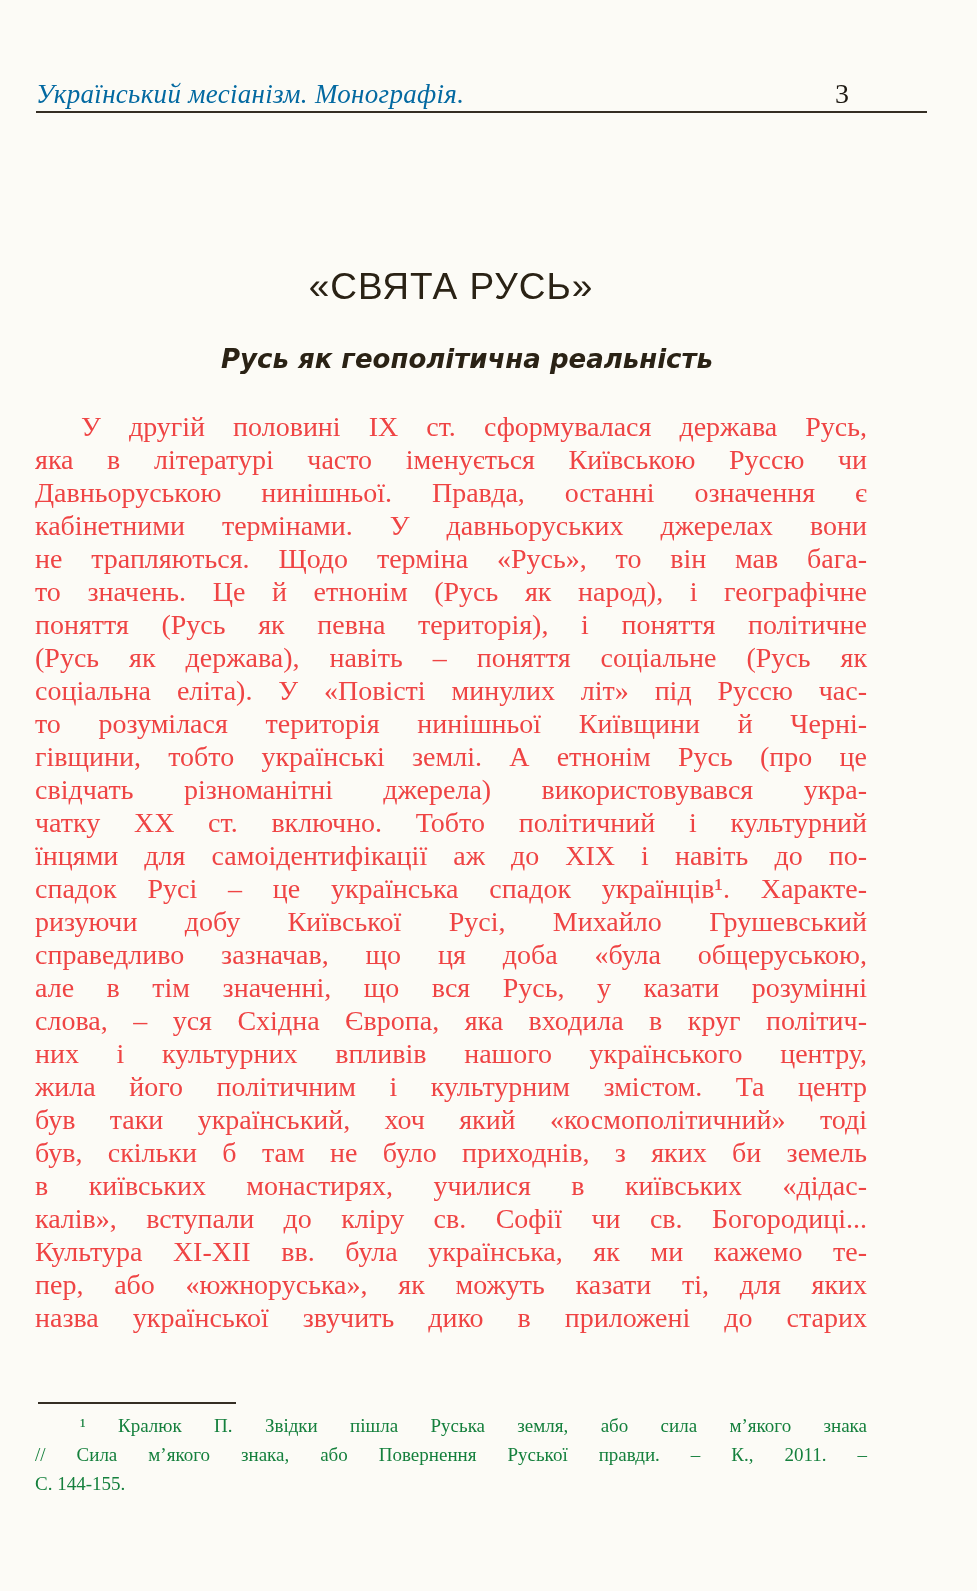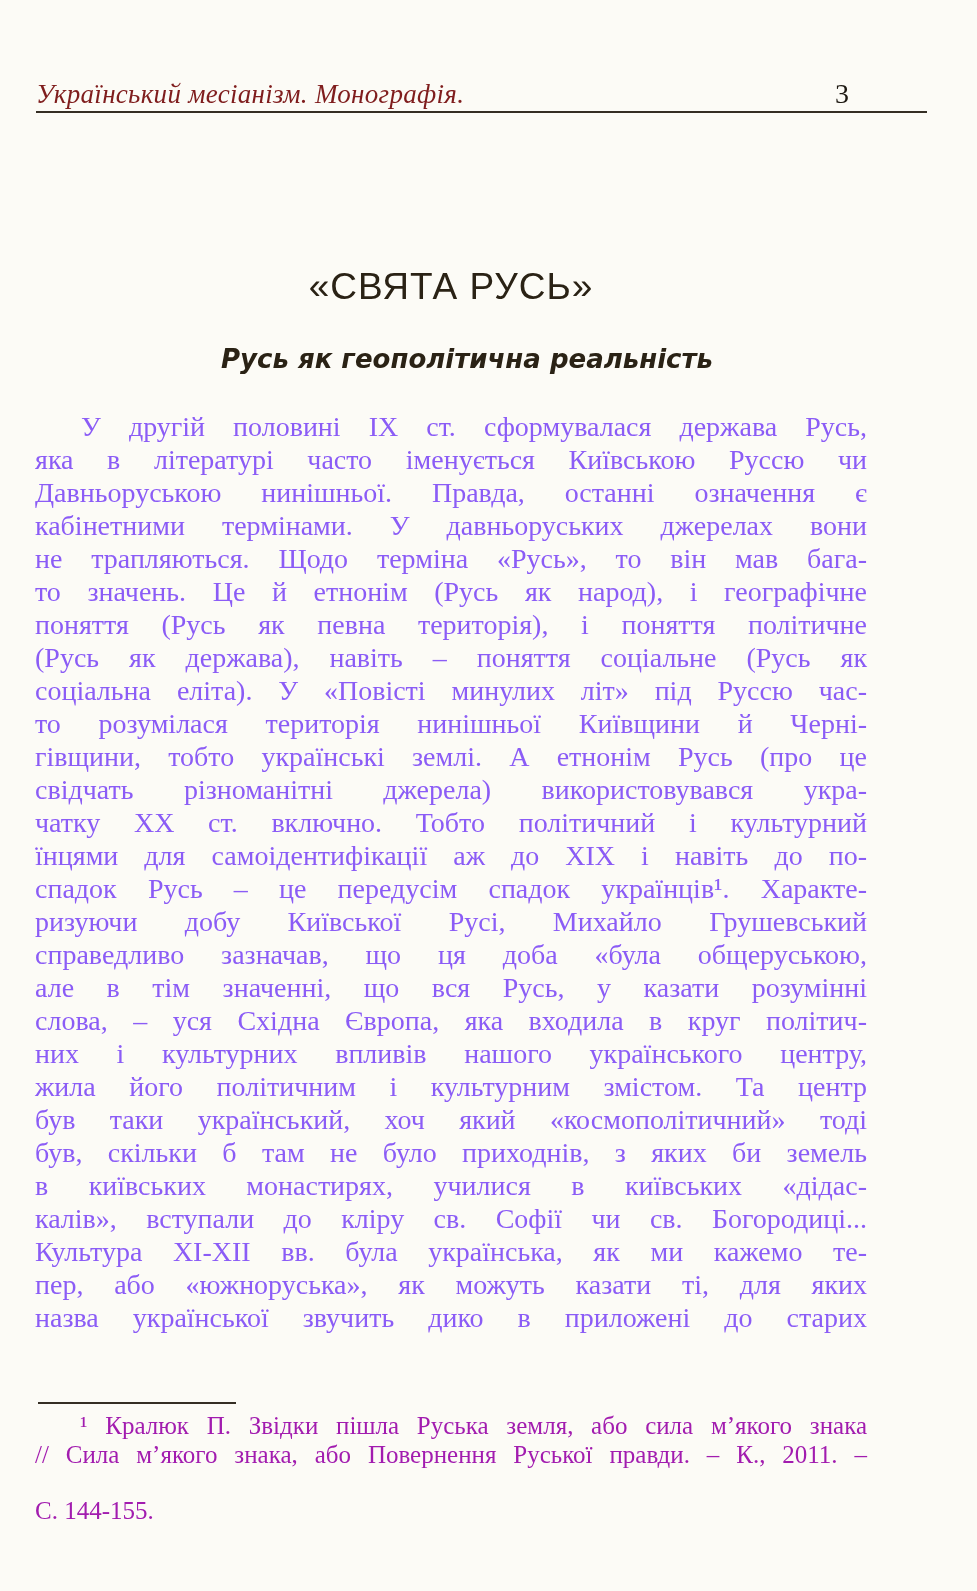--- a/index.html
+++ b/index.html
@@ -20,21 +20,21 @@
     top: 78px;
     width: 891px;
     display: flex;
     justify-content: space-between;
     align-items: baseline;
   }
   .rh-title {
     font-style: italic;
     font-size: 27px;
     letter-spacing: 0.3px;
-    color: #7f1d1d;
+    color: #0369a1;
     white-space: nowrap;
   }
   .rh-page {
     font-size: 28px;
     padding-right: 78px;
     color: #1e1912;
   }
   .head-rule {
     position: absolute;
     left: 36px;
@@ -69,50 +69,50 @@
     font-size: 26px;
     color: #2a2215;
   }
   .body-text {
     position: absolute;
     left: 35px;
     top: 410px;
     width: 832px;
     font-size: 28px;
     line-height: 33px;
-    color: #8b5cf6;
+    color: #ef4444;
   }
   .bl {
     text-align: justify;
     text-align-last: justify;
   }
   .bl.first-line { text-indent: 46px; }
   .fn-rule {
     position: absolute;
     left: 38px;
     top: 1402px;
     width: 198px;
     height: 2px;
     background: #352e24;
   }
   .footnote {
     position: absolute;
     left: 35px;
     top: 1411px;
     width: 832px;
-    font-size: 25px;
+    font-size: 19px;
     line-height: 29px;
-    color: #a21caf;
+    color: #15803d;
   }
   .fl {
     text-align: justify;
     text-align-last: justify;
   }
   .fl.fl-first { text-indent: 45px; }
-  .fl.fl-last { text-align-last: left; margin-top: 27px; }
+  .fl.fl-last { text-align-last: left; }
 </style>
 </head>
 <body>
 
 <div class="page">
 
   <div class="running-head">
     <span class="rh-title">Український месіанізм. Монографія.</span>
     <span class="rh-page">3</span>
   </div>
@@ -131,21 +131,21 @@
     <div class="bl">не трапляються. Щодо терміна «Русь», то він мав бага-</div>
     <div class="bl">то значень. Це й етнонім (Русь як народ), і географічне</div>
     <div class="bl">поняття (Русь як певна територія), і поняття політичне</div>
     <div class="bl">(Русь як держава), навіть – поняття соціальне (Русь як</div>
     <div class="bl">соціальна еліта). У «Повісті минулих літ» під Руссю час-</div>
     <div class="bl">то розумілася територія нинішньої Київщини й Черні-</div>
     <div class="bl">гівщини, тобто українські землі. А етнонім Русь (про це</div>
     <div class="bl">свідчать різноманітні джерела) використовувався укра-</div>
     <div class="bl">чатку XX ст. включно. Тобто політичний і культурний</div>
     <div class="bl">їнцями для самоідентифікації аж до XIX і навіть до по-</div>
-    <div class="bl">спадок Русь – це передусім спадок українців¹. Характе-</div>
+    <div class="bl">спадок Русі – це українська спадок українців¹. Характе-</div>
     <div class="bl">ризуючи добу Київської Русі, Михайло Грушевський</div>
     <div class="bl">справедливо зазначав, що ця доба «була общеруською,</div>
     <div class="bl">але в тім значенні, що вся Русь, у казати розумінні</div>
     <div class="bl">слова, – уся Східна Європа, яка входила в круг політич-</div>
     <div class="bl">них і культурних впливів нашого українського центру,</div>
     <div class="bl">жила його політичним і культурним змістом. Та центр</div>
     <div class="bl">був таки український, хоч який «космополітичний» тоді</div>
     <div class="bl">був, скільки б там не було приходнів, з яких би земель</div>
     <div class="bl">в київських монастирях, училися в київських «дідас-</div>
     <div class="bl">калів», вступали до кліру св. Софії чи св. Богородиці...</div>

